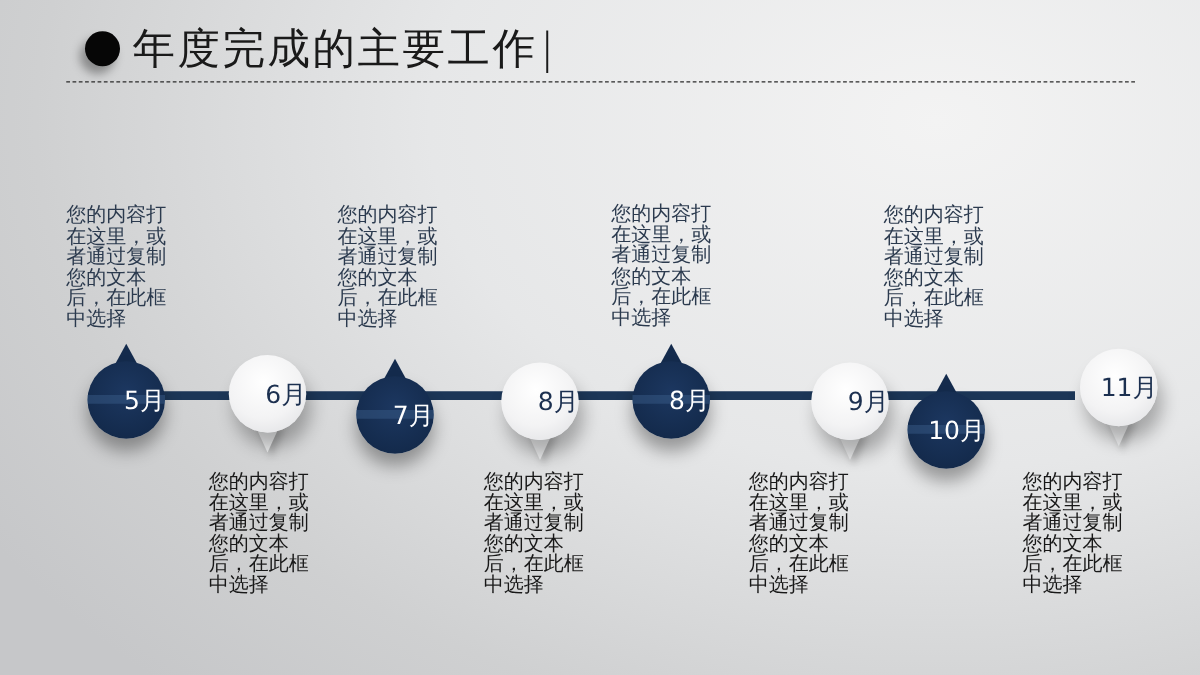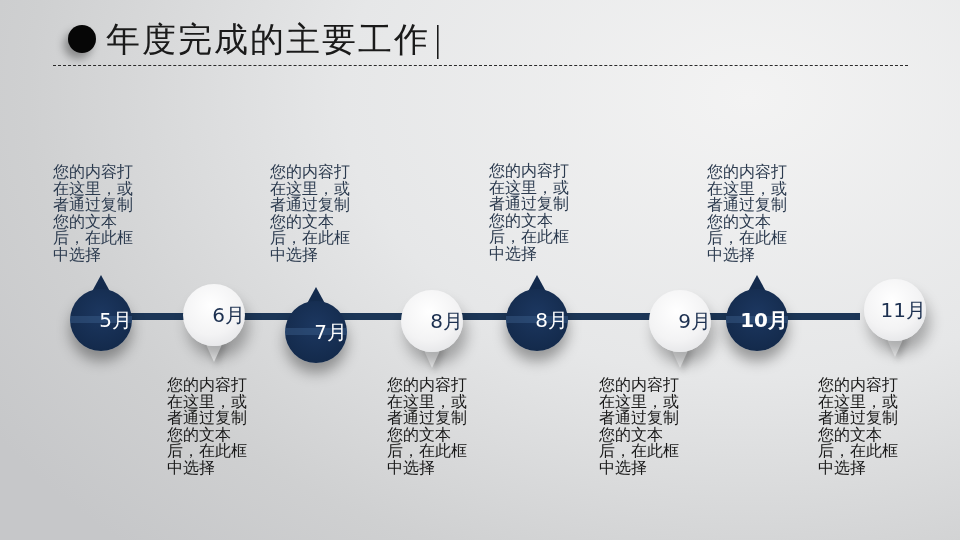--- a/index.html
+++ b/index.html
@@ -121,21 +121,21 @@
 <div class="desc up" style="left:534px; top:163px;">您的内容打在这里，或者通过复制您的文本后，在此框中选择</div>
 
 <div class="node light" style="left:680px; top:321px;">
   <div class="tip"></div>
   <div class="circle">
       <span class="label">9月</span>
     </div>
 </div>
 <div class="desc down" style="left:644px; top:377px;">您的内容打在这里，或者通过复制您的文本后，在此框中选择</div>
 
-<div class="node dark" style="left:757px; top:320px;font-weight:bold;">
+<div class="node dark" style="left:757px; top:344px;">
   <div class="peak"></div>
   <div class="circle">
       <span class="label">10月</span>
     </div>
 </div>
 <div class="desc up" style="left:752px; top:164px;">您的内容打在这里，或者通过复制您的文本后，在此框中选择</div>
 
 <div class="node light" style="left:895px; top:310px;">
   <div class="tip"></div>
   <div class="circle">

